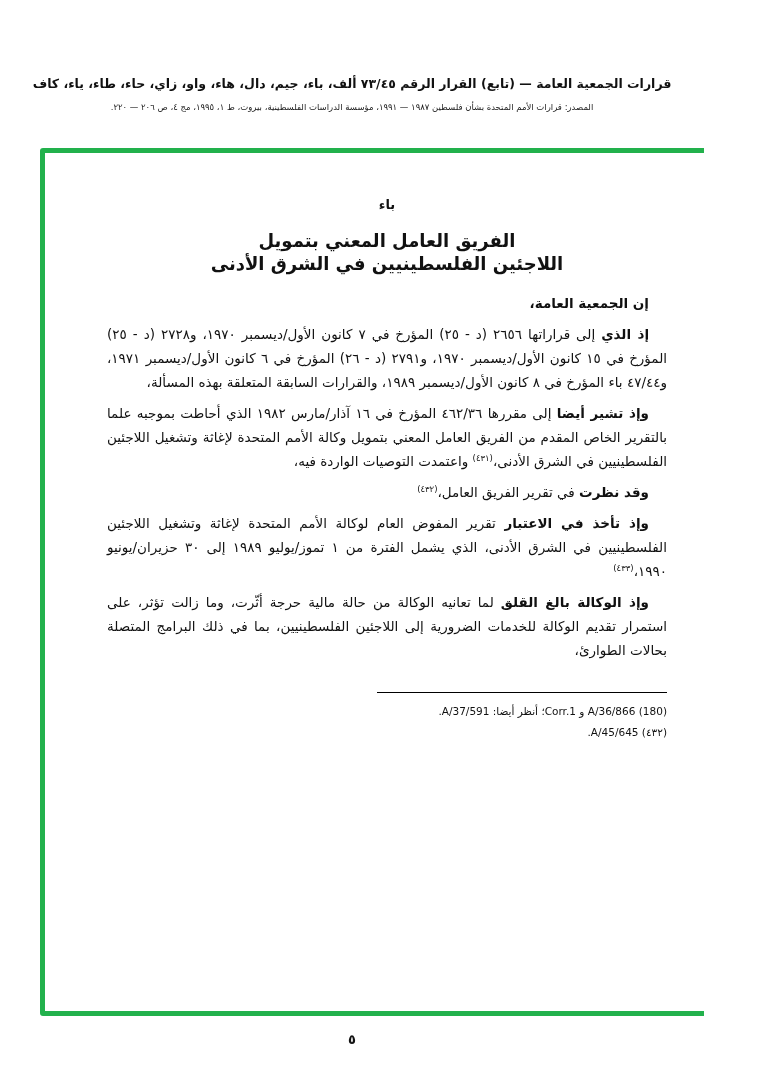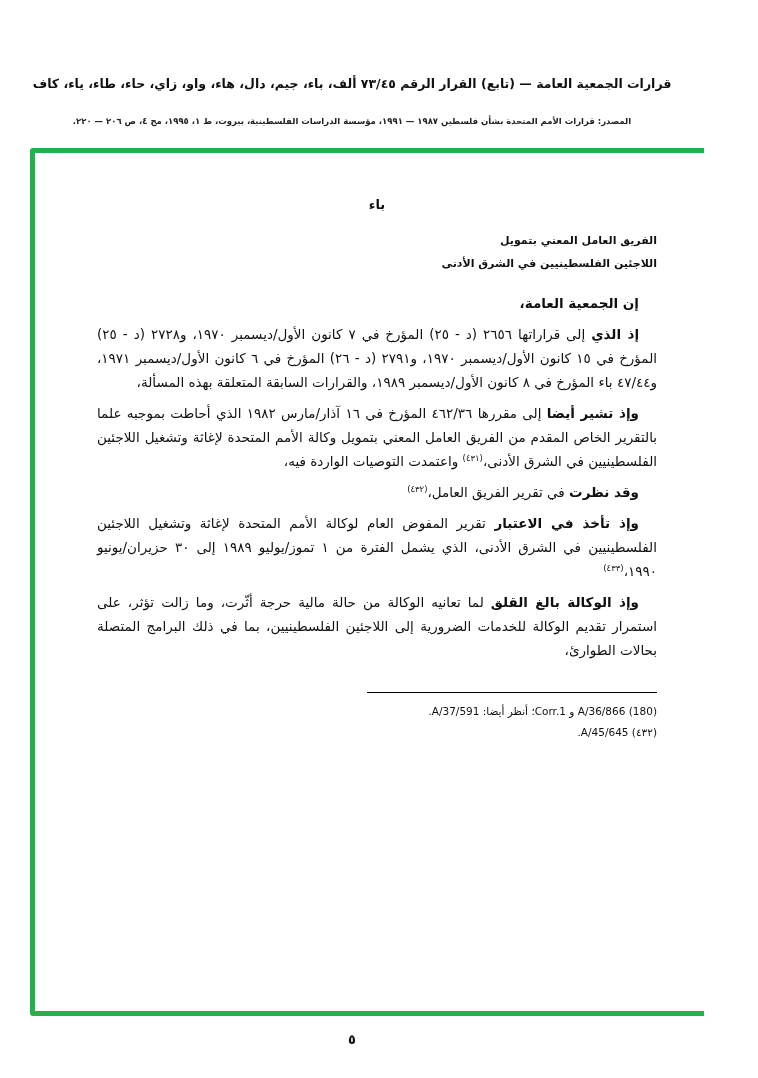--- a/index.html
+++ b/index.html
@@ -21,27 +21,27 @@
     text-align: center;
     padding-top: 76px;
   }
   .header-line1 {
     font-size: 12.5px;
     font-weight: bold;
     letter-spacing: 0.2px;
   }
   .header-line2 {
     font-size: 8.5px;
-    font-weight: bold;
-    margin-top: 25px;
+    font-weight: normal;
+    margin-top: 11px;
     color: #222222;
   }
   .green-box {
     position: absolute;
-    left: 30px;
+    left: 40px;
     top: 148px;
     width: 694px;
     height: 868px;
     border: 5px solid #6d28d9;
     border-radius: 3px;
     box-sizing: border-box;
     background: #ffffff;
   }
   .content {
     direction: rtl;
@@ -49,22 +49,23 @@
     font-size: 13.5px;
     line-height: 24px;
   }
   .section-letter {
     text-align: center;
     font-weight: bold;
     font-size: 13px;
     margin-bottom: 12px;
   }
   .doc-title {
+    text-align: center;
     font-weight: bold;
-    font-size: 11px;
+    font-size: 18px;
     line-height: 23px;
     margin-bottom: 16px;
   }
   .para {
     margin: 0 0 7px 0;
     text-align: justify;
     text-indent: 18px;
   }
   .lead {
     font-weight: bold;

